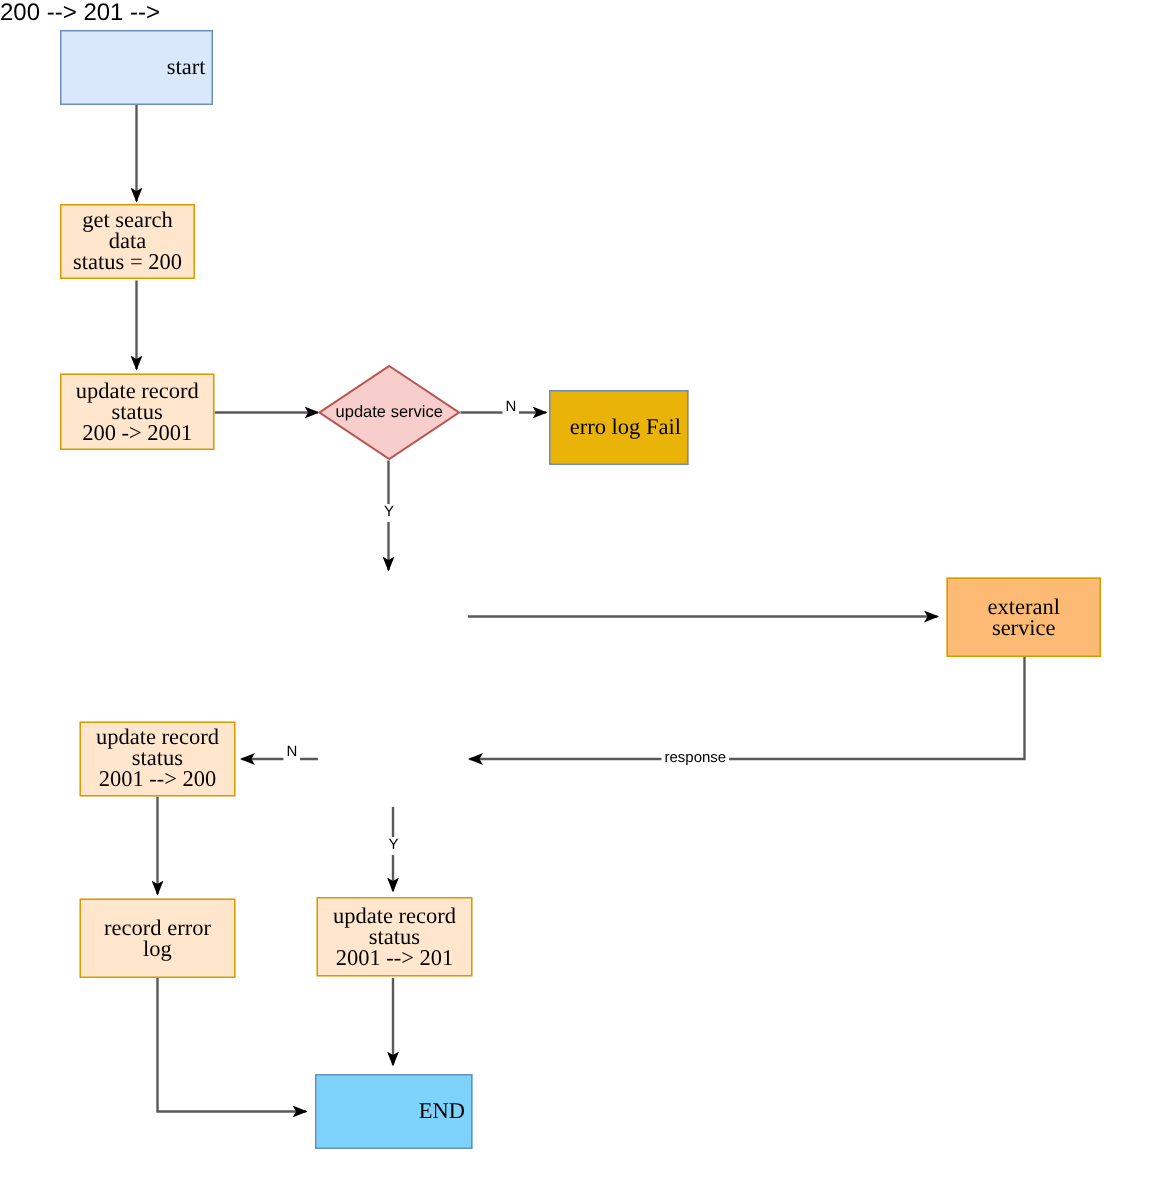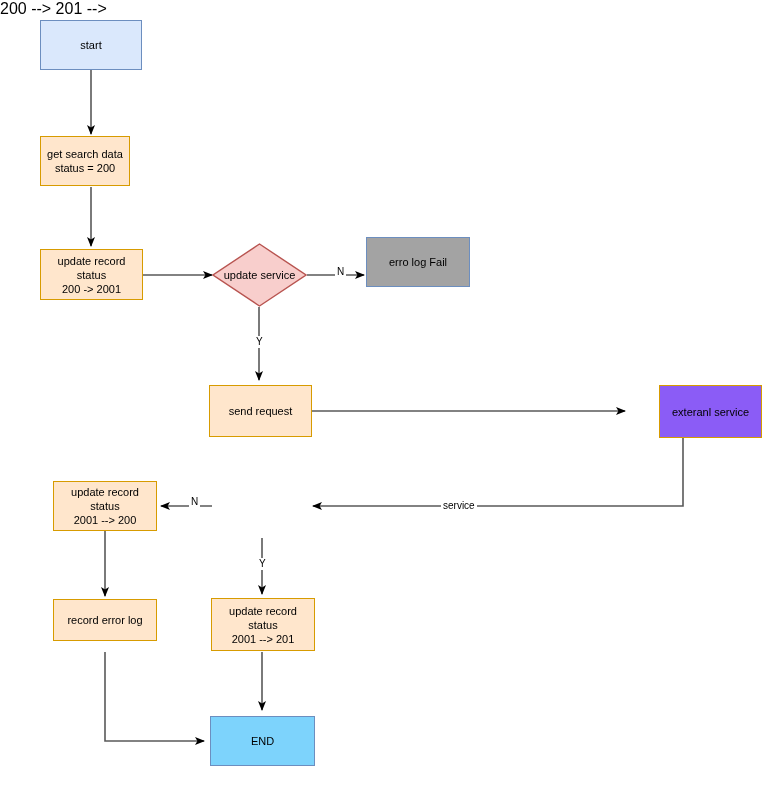--- a/index.html
+++ b/index.html
@@ -23,26 +23,27 @@
     left: 0;
     top: 0;
     width: 776px;
     height: 787px;
   }
   .node {
     position: absolute;
     box-sizing: border-box;
     display: flex;
     align-items: center;
-    justify-content: center;
+    justify-content: flex-end;
     text-align: center;
-    font-size: 11px;
+    font-size: 15px;
     line-height: 14px;
     color: #000000;
     z-index: 2;
+    font-family: Liberation Serif, serif;
   }
   .node.rect {
     border-width: 1px;
     border-style: solid;
   }
   .node .label {
     white-space: pre-line;
     padding: 0 4px;
   }
   .diamond {
@@ -147,44 +148,41 @@
 
   
   <div class="diamond" style="left:212px; top:243px; width:95px; height:64px;">
     <svg width="95" height="64" viewBox="0 0 95 64" xmlns="http://www.w3.org/2000/svg">
       <polygon points="47.5,1 94,32 47.5,63 1,32" fill="#f8cecc" stroke="#b85450" stroke-width="1.4"></polygon>
     </svg>
     <div class="label">update service</div>
   </div>
 
   
-  <div class="node rect" style="left:366px; top:237px; width:104px; height:50px; background:#a3a3a3; border-color:#6c8ebf;">
+  <div class="node rect" style="left:366px; top:260px; width:93px; height:50px; background:#eab308; border-color:#6c8ebf;">
     <span class="label">erro log Fail</span>
   </div>
 
   
-  <div class="node rect" style="left:209px; top:385px; width:103px; height:52px; background:#ffe6cc; border-color:#d79b00;">
-    <span class="label">send request</span>
-  </div>
-
-  
-  <div class="node rect" style="left:631px; top:385px; width:103px; height:53px; background:#8b5cf6; border-color:#d79b00;margin-left:28px;">
+
+  
+  <div class="node rect" style="left:631px; top:385px; width:103px; height:53px; background:#fdba74; border-color:#d79b00;">
     <span class="label">exteranl service</span>
   </div>
 
   
 
    200 --&gt;
   <div class="node rect" style="left:53px; top:481px; width:104px; height:50px; background:#ffe6cc; border-color:#d79b00;">
     <span class="label">update record status
 2001 --&gt; 200</span>
   </div>
 
   
-  <div class="node rect" style="left:53px; top:599px; width:104px; height:42px; background:#ffe6cc; border-color:#d79b00;">
+  <div class="node rect" style="left:53px; top:599px; width:104px; height:53px; background:#ffe6cc; border-color:#d79b00;">
     <span class="label">record error log</span>
   </div>
 
    201 --&gt;
   <div class="node rect" style="left:211px; top:598px; width:104px; height:53px; background:#ffe6cc; border-color:#d79b00;">
     <span class="label">update record status
 2001 --&gt; 201</span>
   </div>
 
   
@@ -194,15 +192,15 @@
 
   
   <div class="edge-label" style="left:335px; top:266px;">N</div>
 
   <div class="edge-label" style="left:254px; top:336px;">Y</div>
 
   <div class="edge-label" style="left:189px; top:496px;">N</div>
 
   <div class="edge-label" style="left:257px; top:558px;">Y</div>
 
-  <div class="edge-label" style="left:441px; top:500px;">service</div>
+  <div class="edge-label" style="left:441px; top:500px;">response</div>
 
 </div>
 
 </body></html>

